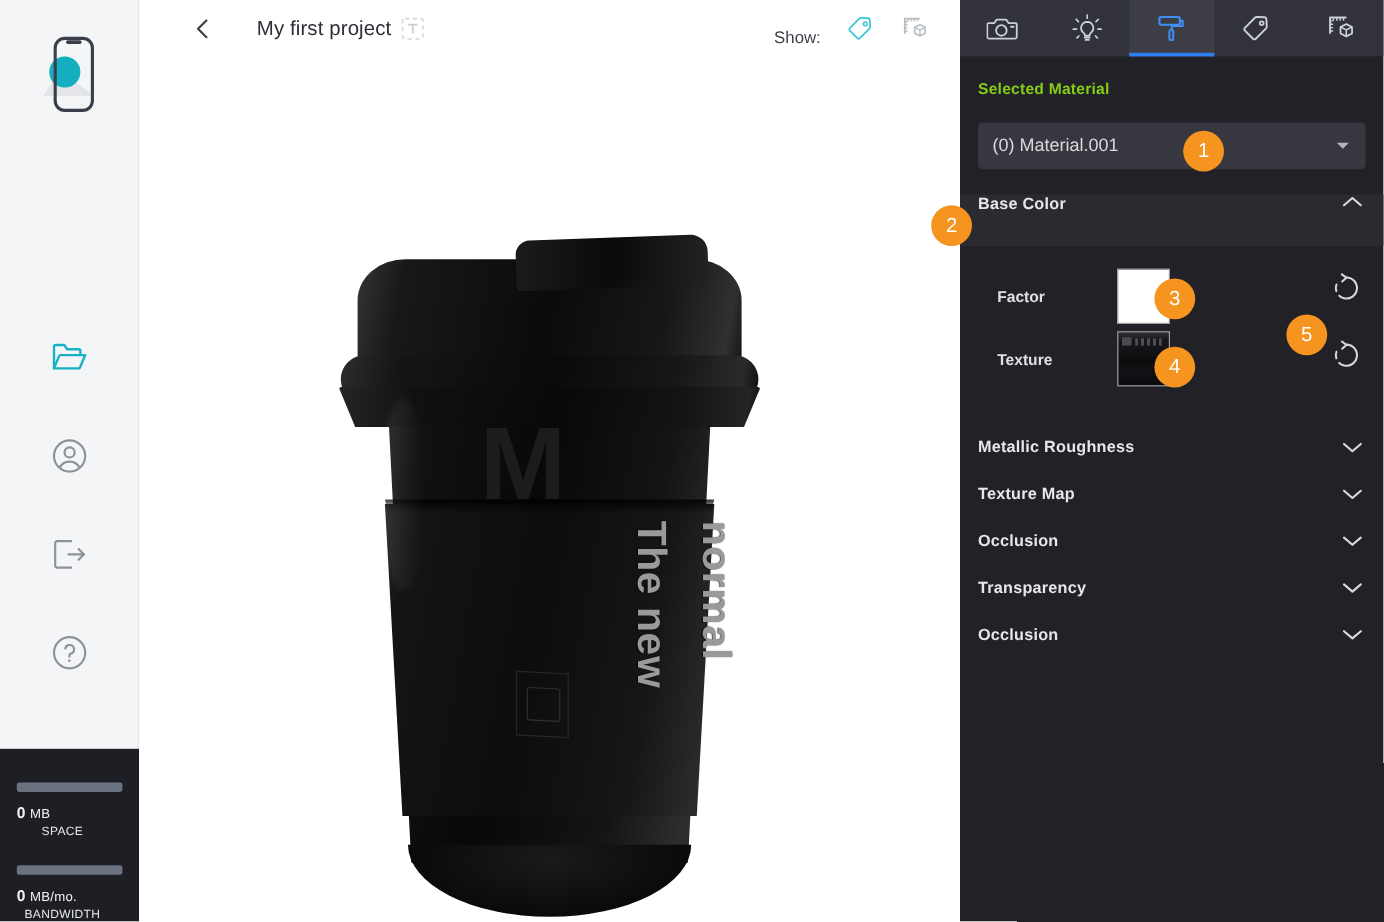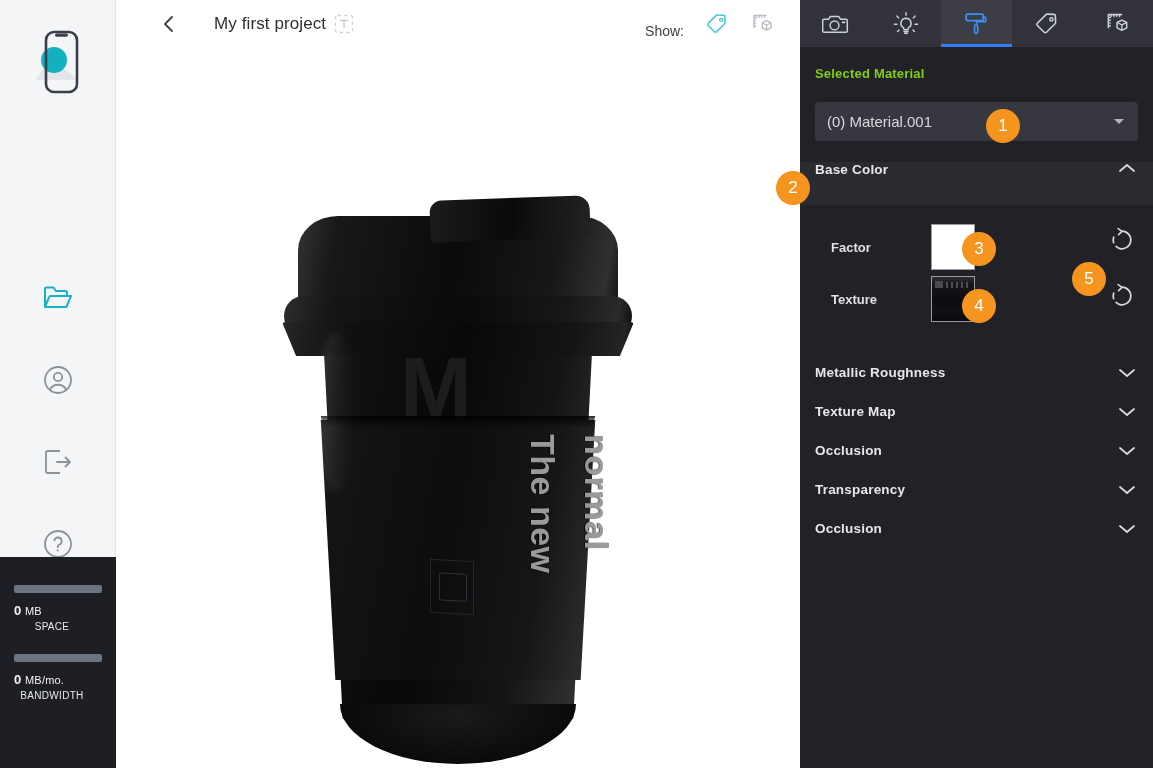--- a/index.html
+++ b/index.html
@@ -18,21 +18,21 @@
     border-right: 1px solid #e2e4e8;
     display: flex; flex-direction: column; align-items: center;
     position: relative;
   }
   .logo { margin-top: 24px; width: 60px; height: 78px; position: relative; }
   .nav { margin-top: 176px; display: flex; flex-direction: column; align-items: center; gap: 42px; }
   .nav-item { width: 40px; height: 40px; display: flex; align-items: center; justify-content: center; cursor: pointer; }
 
   .usage {
     position: absolute; bottom: 0; left: 0;
-    width: 116px; height: 211px;
+    width: 116px; height: 144px;
     background: #1d1f25;
     padding: 28px 26px 0 14px;
   }
   .usage-block { margin-bottom: 22px; }
   .usage-bar { width: 88px; height: 8px; border-radius: 2px; background: #6b7280; margin-bottom: 10px; }
   .usage-val { font-size: 12px; color: #f2f3f5; letter-spacing: .2px; }
   .usage-val b { font-size: 13px; font-weight: bold; }
   .usage-val .unit { font-size: 11px; font-weight: normal; }
   .usage-label { font-size: 10px; color: #e6e8ec; margin-top: 3px; letter-spacing: .3px; text-align: center; }
 

